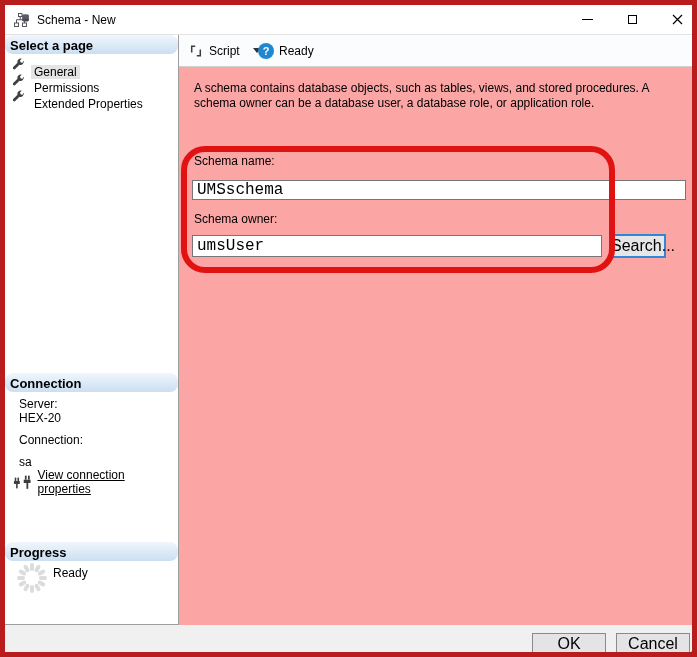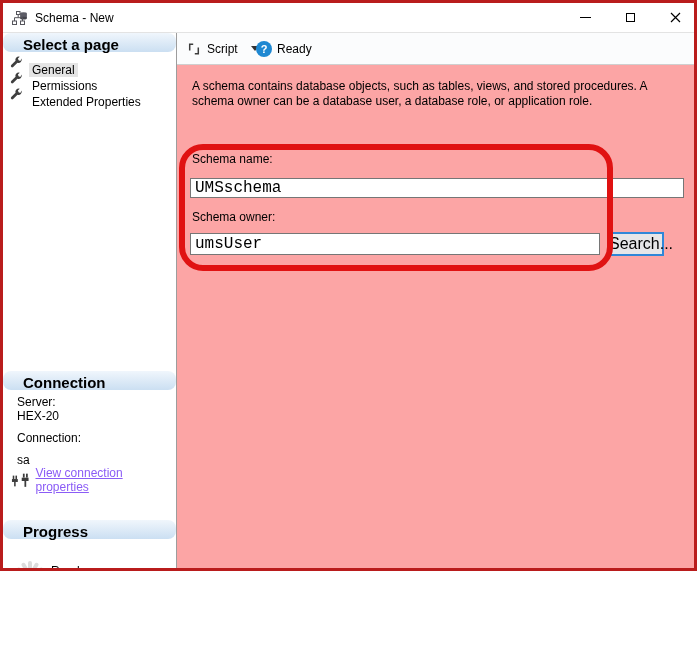--- a/index.html
+++ b/index.html
@@ -1,48 +1,48 @@
 <!DOCTYPE html>
 <html><head>
 <meta charset="utf-8">
 <style>
   * { margin:0; padding:0; box-sizing:border-box; }
   html,body { width:697px; height:657px; }
   body { font-family:"Liberation Sans", sans-serif; font-size:12px; color:#000; background:#fff; }
 
-  .window { position:relative; width:697px; height:571px; background:#fff;
-            border:3px solid #b91c1c; overflow:hidden; }
+  .window { position:relative; width:697px; height:657px; background:#fff;
+            border:5px solid #b91c1c; overflow:hidden; }
 
   
   .titlebar { position:absolute; left:0; top:0; width:695px; height:30px; background:#fff;
               border-bottom:1px solid #e3e3e3; }
   .title-icon { position:absolute; left:9px; top:7px; width:16px; height:16px; }
   .title-text { position:absolute; left:32px; top:8px; font-size:12px; }
   .win-btn { position:absolute; top:0; width:45px; height:29px; display:flex;
              align-items:center; justify-content:center; cursor:default; }
   .btn-min { right:90px; } .btn-max { right:45px; } .btn-close { right:0; }
   .glyph-min { width:11px; height:1px; background:#000; }
   .glyph-max { width:9px; height:9px; border:1px solid #000; background:transparent; }
 
   
   .sidebar { position:absolute; left:0; top:30px; width:174px; height:590px; background:#fff;
              border-right:1px solid #9d9d9d; border-bottom:1px solid #9d9d9d; }
   .side-header { position:absolute; left:0; width:173px; height:19px;
                  background:linear-gradient(#f0f6fc,#cbdff2);
-                 font-weight:bold; font-size:15px; padding:3px 0 0 20px;border-radius:8px; }
+                 font-weight:bold; font-size:13px; padding:3px 0 0 5px;border-radius:8px; }
   .hdr-select { top:0; }
   .hdr-connection { top:338px; }
-  .hdr-progress { top:487px; }
+  .hdr-progress { top:507px; }
   .page-item { position:absolute; left:0; width:173px; height:16px; display:flex;
                align-items:center; gap:6px; padding-left:7px; cursor:pointer; }
   .page-item .lbl { padding:0 3px;margin-top:16px; }
   .page-item.selected .lbl { background:#e4e4e4; }
   .side-text { position:absolute; left:14px; white-space:nowrap; }
   .conn-link-row { position:absolute; left:7px; top:433px; display:flex; align-items:center; gap:4px; }
-  .link { color:#8b5cf6; text-decoration:underline; cursor:pointer; }
+  .link { color:#000000; text-decoration:underline; cursor:pointer; }
   .spinner { position:absolute; left:10px; top:526px; }
   .ready-text { position:absolute; left:48px; top:531px; }
 
   
   .main { position:absolute; left:174px; top:30px; width:521px; height:590px; background:#fca5a5; }
   .toolbar { position:absolute; left:0; top:0; width:521px; height:32px; background:#fbfcfd;
              border-bottom:1px solid #cfcfcf; }
   .tb-item { position:absolute; top:0; height:31px; display:flex; align-items:center; gap:5px;
              cursor:pointer; font-size:12px; }
   .tb-script { left:9px; }

